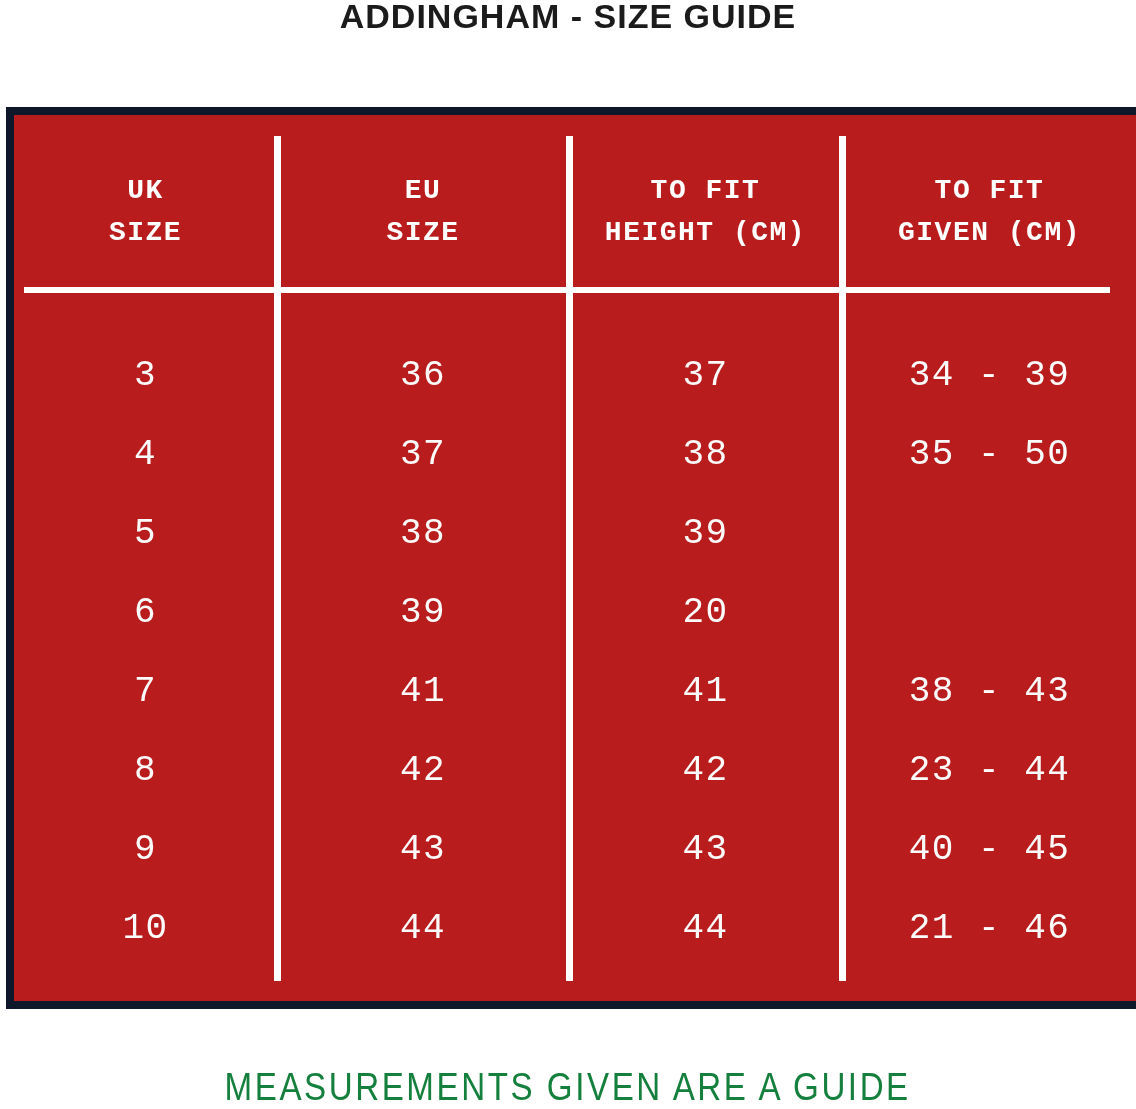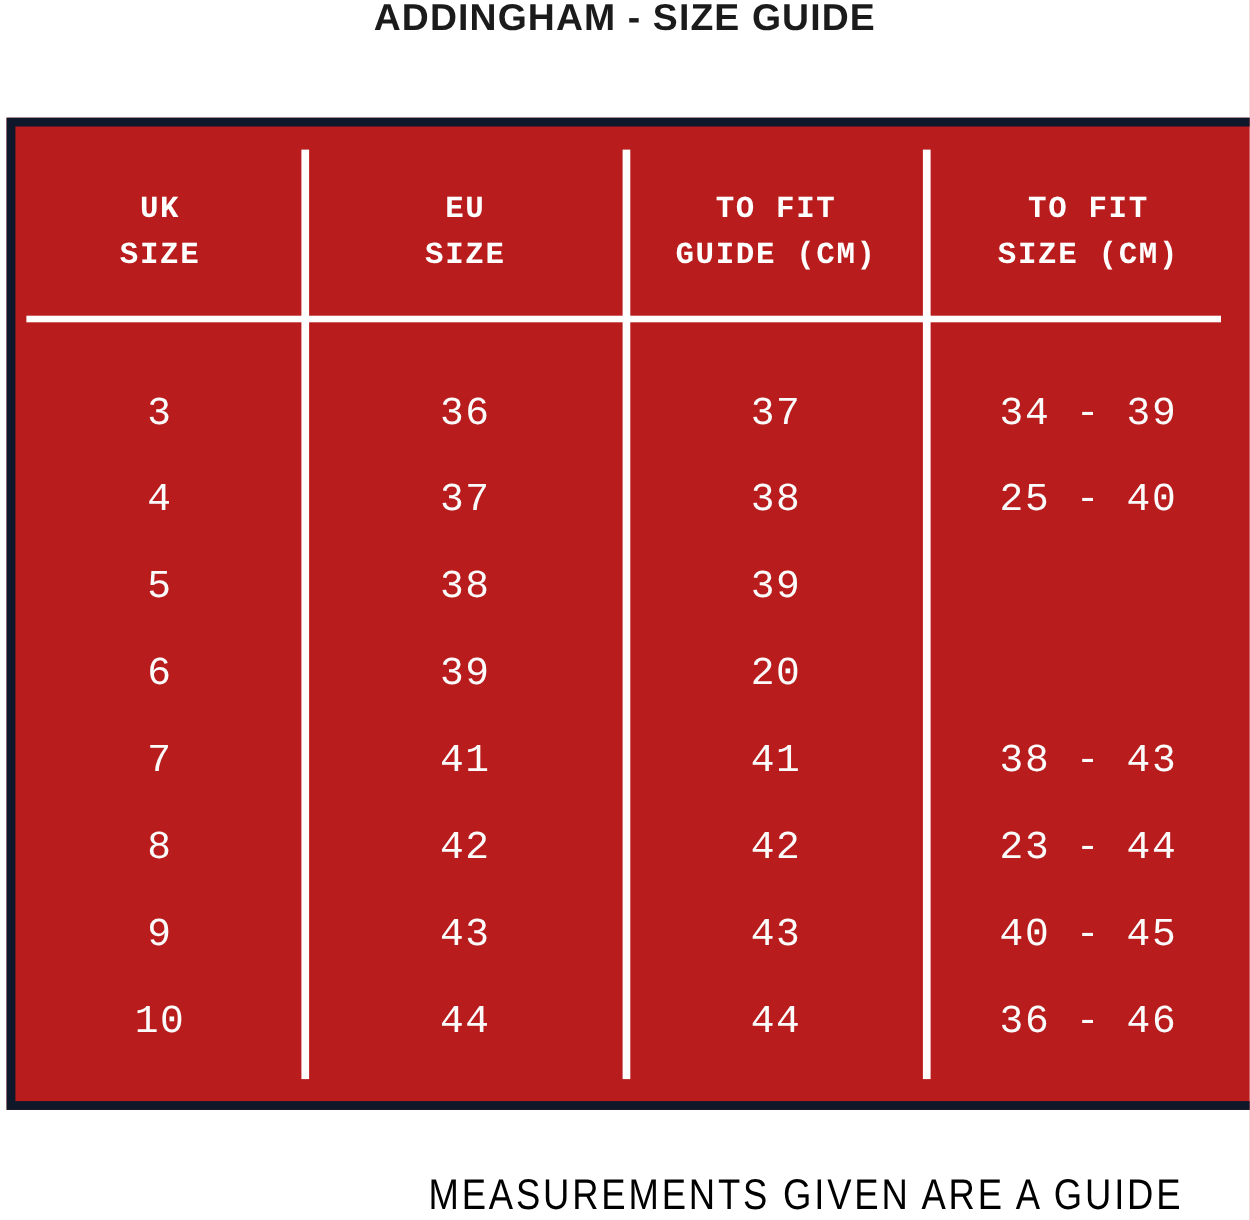--- a/index.html
+++ b/index.html
@@ -92,22 +92,22 @@
     font-size: 36px;
     font-weight: 300;
     letter-spacing: 1.5px;
     white-space: nowrap;
   }
   .footer-note {
     position: absolute;
     top: 1066px;
     left: 0;
     width: 1136px;
-    text-align: right;
-    color: #000000;
+    text-align: center;
+    color: #15803d;
   }
   .footer-note span {
     display: inline-block;
     font-size: 39px;
     line-height: 42px;
     font-weight: 400;
     letter-spacing: 3px;
     transform: scaleX(0.85);
     transform-origin: center;
     white-space: nowrap;
@@ -124,45 +124,45 @@
     <div class="header-cell">
       <div>UK</div>
       <div>SIZE</div>
     </div>
     <div class="header-cell">
       <div>EU</div>
       <div>SIZE</div>
     </div>
     <div class="header-cell">
       <div>TO FIT</div>
-      <div>GUIDE (CM)</div>
+      <div>HEIGHT (CM)</div>
     </div>
     <div class="header-cell">
       <div>TO FIT</div>
-      <div>SIZE (CM)</div>
+      <div>GIVEN (CM)</div>
     </div>
   </div>
 
   <div class="header-underline"></div>
   <div class="v-divider d1"></div>
   <div class="v-divider d2"></div>
   <div class="v-divider d3"></div>
 
   <div class="rows-area">
     <div class="data-row">
       <div class="data-cell">3</div>
       <div class="data-cell">36</div>
       <div class="data-cell">37</div>
       <div class="data-cell">34 - 39</div>
     </div>
     <div class="data-row">
       <div class="data-cell">4</div>
       <div class="data-cell">37</div>
       <div class="data-cell">38</div>
-      <div class="data-cell">25 - 40</div>
+      <div class="data-cell">35 - 50</div>
     </div>
     <div class="data-row">
       <div class="data-cell">5</div>
       <div class="data-cell">38</div>
       <div class="data-cell">39</div>
     </div>
     <div class="data-row">
       <div class="data-cell">6</div>
       <div class="data-cell">39</div>
       <div class="data-cell">20</div>
@@ -182,21 +182,21 @@
     <div class="data-row">
       <div class="data-cell">9</div>
       <div class="data-cell">43</div>
       <div class="data-cell">43</div>
       <div class="data-cell">40 - 45</div>
     </div>
     <div class="data-row">
       <div class="data-cell">10</div>
       <div class="data-cell">44</div>
       <div class="data-cell">44</div>
-      <div class="data-cell">36 - 46</div>
+      <div class="data-cell">21 - 46</div>
     </div>
   </div>
 
 </div>
 
 <div class="footer-note">
   <span>MEASUREMENTS GIVEN ARE A GUIDE</span>
 </div>
 
 </body></html>

